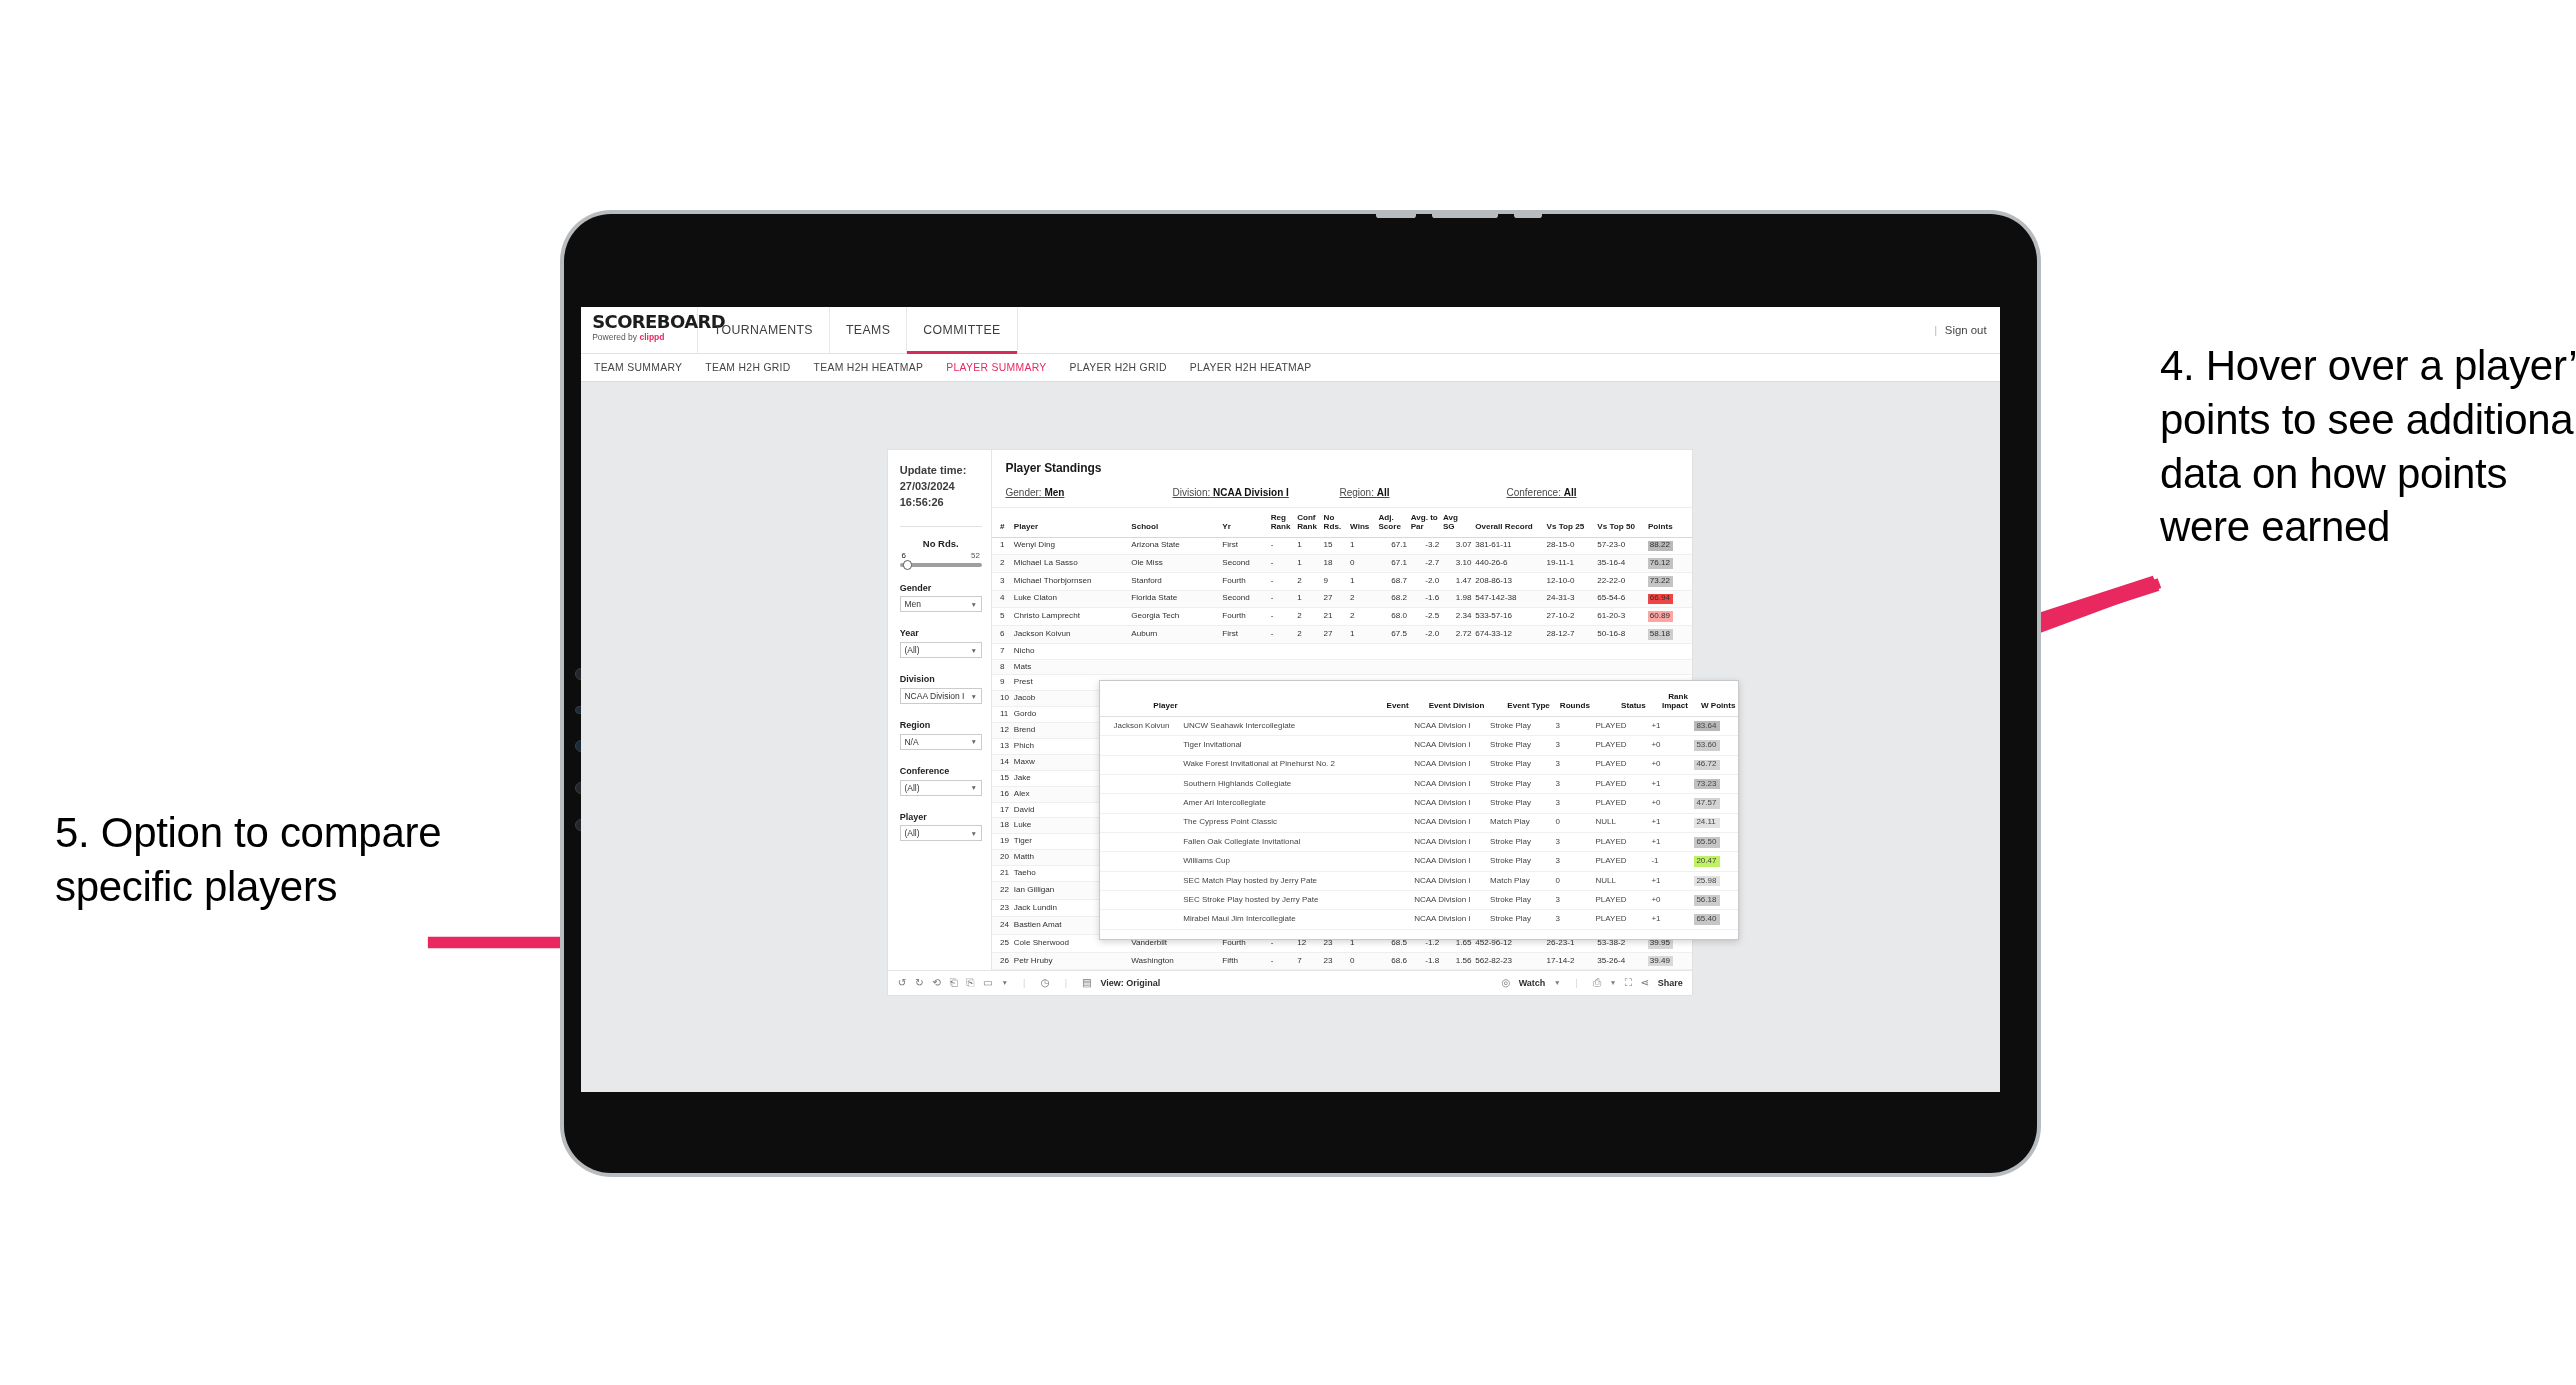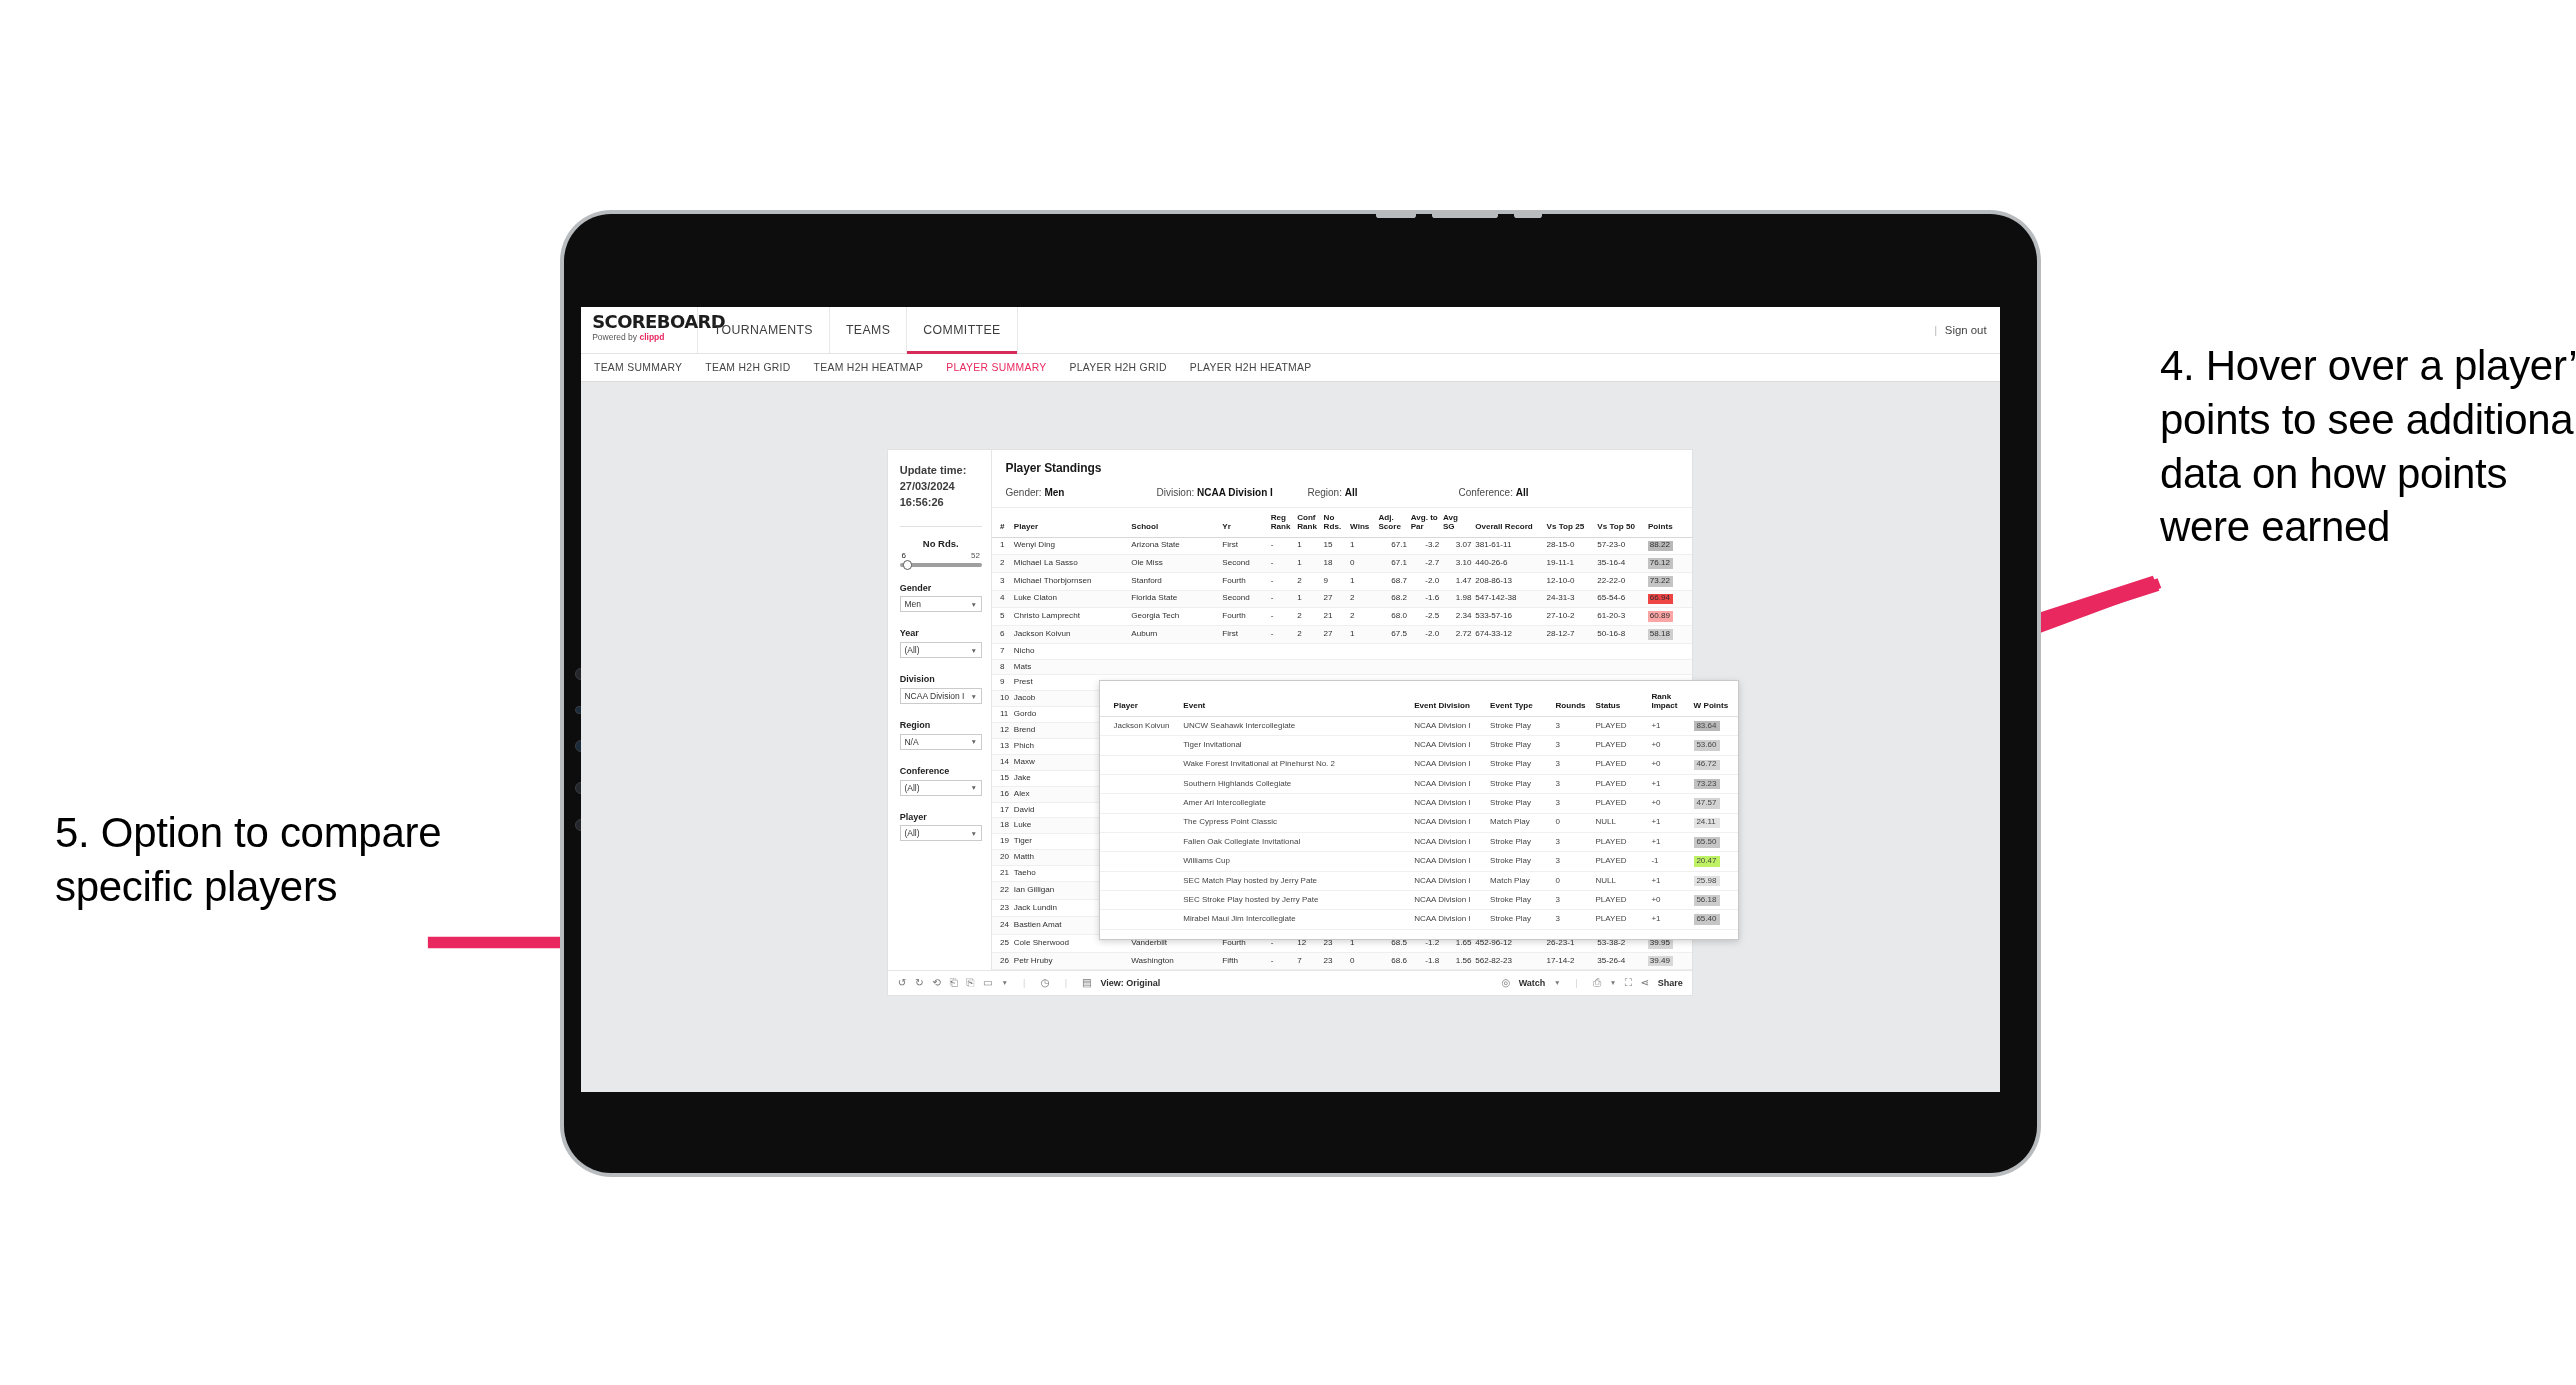--- a/index.html
+++ b/index.html
@@ -188,22 +188,22 @@
     width: 9.5px; height: 9.5px;
     border-radius: 50%;
     background: #fff; border: 1.3px solid #5c5c5c;
   }
 
   
   #viz-main { flex: 1; min-width: 0; position: relative; }
   #viz-head { padding: 11.4px 13.2px 9.5px 13.2px; border-bottom: 0.9px solid #ececec; }
   #viz-title { font-size: 12px; font-weight: 700; color: #1a1a1a; letter-spacing: -0.1px; }
   #viz-subhead {
-    display: flex; gap: 0; margin-top: 11.4px;
-    font-size: 10px; color: #4a4a4a;
+    display: flex; gap: 16px; margin-top: 11.4px;
+    font-size: 10px; color: #4a4a4a; text-decoration: underline;
   }
   #viz-subhead .sh { width: 151px; }
   #viz-subhead .sh b { color: #111; font-weight: 700; }
 
   
   table.stand { width: 100%; border-collapse: collapse; table-layout: fixed; }
   table.stand th {
     font-size: 8.1px; color: #1a1a1a; font-weight: 700;
     text-align: left; vertical-align: bottom;
     padding: 4.7px 1.9px 5.7px 1.9px; line-height: 1.12;
@@ -239,21 +239,21 @@
     width: 640px;
     background: #fff;
     border: 0.9px solid #c9c9c9;
     box-shadow: 0 1.9px 6.6px rgba(0,0,0,0.17);
     z-index: 40;
     padding: 6.6px 0 9.5px 0;
   }
   table.tip { width: 100%; border-collapse: collapse; table-layout: fixed; }
   table.tip th {
     font-size: 8.1px; font-weight: 700; color: #141414;
-    text-align: left; vertical-align: bottom;
+    text-align: right; vertical-align: bottom;
     padding: 4.7px 2.8px 5.7px 2.8px; line-height: 1.12;
     border-bottom: 0.9px solid #e0e0e0;
   }
   table.tip td {
     font-size: 8px; color: #454545;
     padding: 3.9px 2.8px; line-height: 1.1;
     border-bottom: 0.9px solid #f0f0f0;
     white-space: nowrap; overflow: hidden;
   }
   table.tip td.wp span { display:inline-block; padding: 0.9px 3.8px 0.9px 2.8px; }

